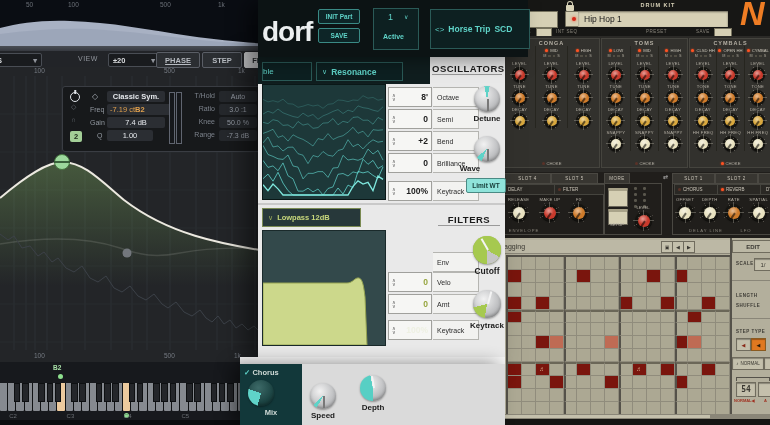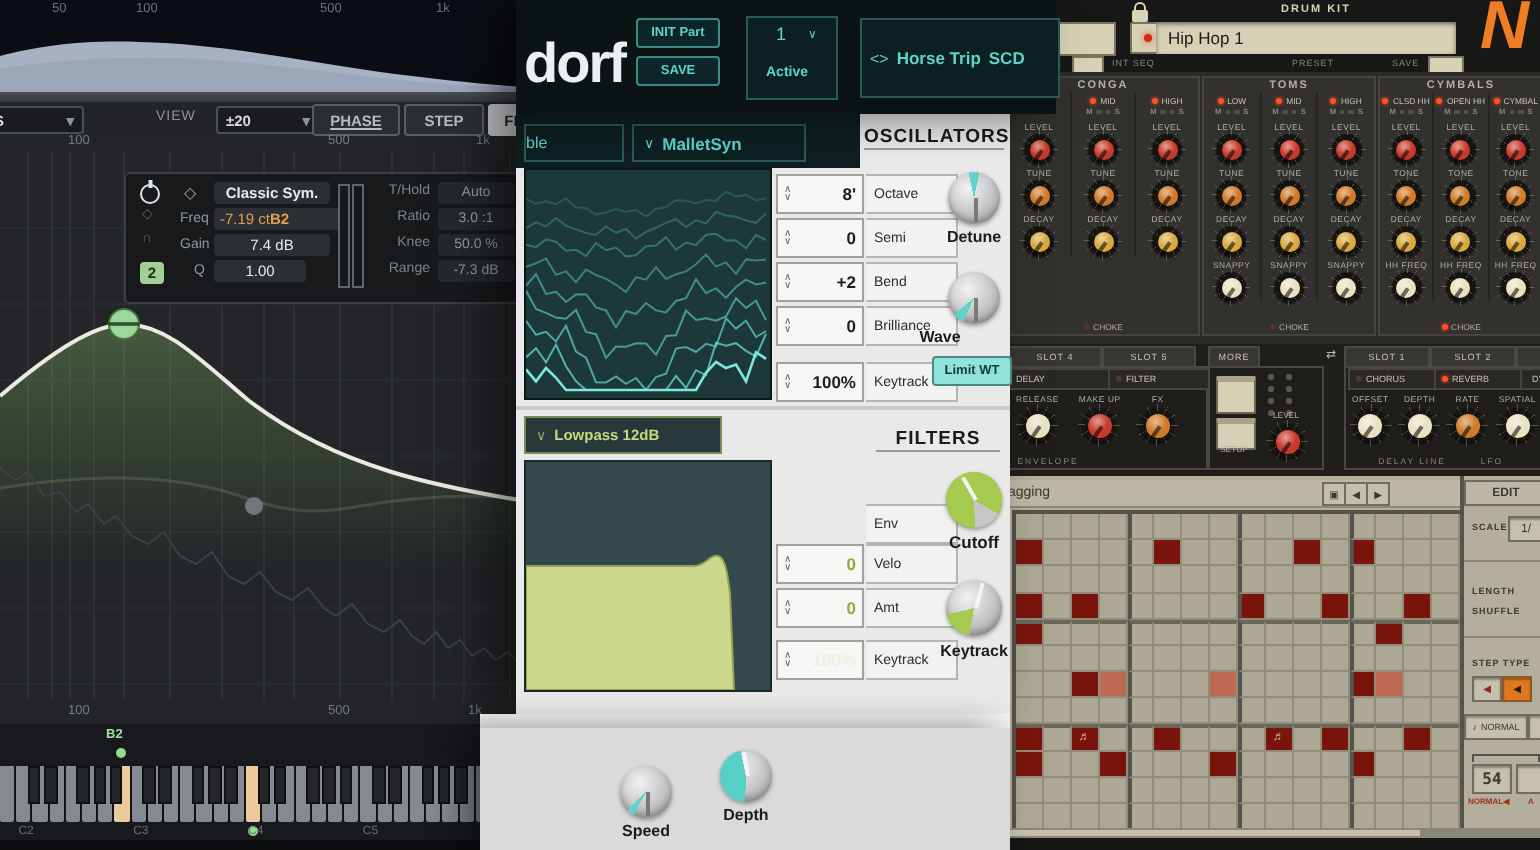--- a/index.html
+++ b/index.html
@@ -993,21 +993,21 @@
   </div>
 
   <div id="sy-body" class="abs sy">
 
     <div class="abs" style="left:0;top:0;width:172px;height:27px;background:#101e1f;"></div>
     <div class="sy-dark" style="left:4px;top:5px;width:48px;height:17px;display:flex;align-items:center;justify-content:flex-start;">
       <span class="teal" style="font-size:8px;">ble</span>
     </div>
     <div class="sy-dark" style="left:58px;top:5px;width:80px;height:17px;display:flex;align-items:center;gap:4px;padding-left:5px;">
       <span class="teal" style="font-size:7px;">∨</span>
-      <b class="teal" style="font-size:8.5px;">MalletSyn</b>
+      <b class="teal" style="font-size:8.5px;">Resonance</b>
     </div>
     <div class="sy-title" style="left:174px;top:6px;width:70px;">OSCILLATORS</div>
 
     <svg class="abs" id="wavetable" style="left:4px;top:27px;background:#1d3839;border:1px solid #0a1717;" width="122" height="114">
         <polyline points="0,14.4 5,16.9 10,15.7 15,17.1 20,14.2 25,18.7 30,19.1 35,22.3 40,21.2 45,19.5 50,21.0 55,20.0 60,23.3 65,19.3 70,18.7 75,15.0 80,15.4 85,16.7 90,15.0 95,15.4 100,10.7 105,13.2 110,12.4 115,15.2 120,14.1" fill="none" stroke="rgba(100,220,212,0.2)" stroke-width="1"></polyline>
         <polyline points="0,29.1 5,26.2 10,28.2 15,24.0 20,27.8 25,29.7 30,31.5 35,32.5 40,28.2 45,31.4 50,29.5 55,34.3 60,30.9 65,28.9 70,26.4 75,24.6 80,28.5 85,25.2 90,26.7 95,20.9 100,22.7 105,23.4 110,25.2 115,26.4 120,21.8" fill="none" stroke="rgba(100,220,212,0.28)" stroke-width="1"></polyline>
         <polyline points="0,37.3 5,38.6 10,34.7 15,35.9 20,40.4 25,39.9 30,43.1 35,36.5 40,40.1 45,38.8 50,43.3 55,42.6 60,38.1 65,37.8 70,33.6 75,39.8 80,36.3 85,37.6 90,32.4 95,31.9 100,35.3 105,35.1 110,39.2 115,32.5 120,35.0" fill="none" stroke="rgba(100,220,212,0.36)" stroke-width="1"></polyline>
         <polyline points="0,48.4 5,46.6 10,44.3 15,52.4 20,50.7 25,56.1 30,49.8 35,52.5 40,54.4 45,57.4 50,61.0 55,53.6 60,54.8 65,48.6 70,54.5 75,52.1 80,50.7 85,47.1 90,42.3 95,48.3 100,46.2 105,51.9 110,44.7 115,45.3 120,44.8" fill="none" stroke="rgba(100,220,212,0.44)" stroke-width="1"></polyline>
         <polyline points="0,57.9 5,52.0 10,62.0 15,60.9 20,66.0 25,62.3 30,62.1 35,68.7 40,70.2 45,78.6 50,70.5 55,72.0 60,66.5 65,70.2 70,71.2 75,65.5 80,64.1 85,54.7 90,61.6 95,59.1 100,63.9 105,58.5 110,54.8 115,57.2 120,56.3" fill="none" stroke="rgba(100,220,212,0.52)" stroke-width="1"></polyline>
         <polyline points="0,60.3 5,69.5 10,71.4 15,73.8 20,74.4 25,70.0 30,81.0 35,82.1 40,93.9 45,88.3 50,88.4 55,86.6 60,86.7 65,92.4 70,83.0 75,82.6 80,70.3 85,75.0 90,74.1 95,75.3 100,73.2 105,64.1 110,69.0 115,65.4 120,75.1" fill="none" stroke="rgba(100,220,212,0.6000000000000001)" stroke-width="1"></polyline>
@@ -1093,20 +1093,27 @@
     <div class="sklab" style="left:208px;top:209px;width:42px;font-size:8.5px;">Cutoff</div>
     <div class="sk sk-reso" style="left:215px;top:233px;width:28px;height:28px;">
         <div class="w"></div>
         <div class="p"></div>
       </div>
     <div class="sklab" style="left:200px;top:264px;width:58px;">Keytrack</div>
   </div>
 
   <div id="chorus-band" class="abs"></div>
   <div id="chorus-strip" class="abs">
+    <div class="ch-dark">
+      <span class="tt" style="left:4px;top:4px;font-size:7.5px;font-weight:bold;color:#cfdad6;"><span class="teal">✓</span> <span>Chorus</span></span>
+      <div class="sk sk-mix" style="left:8px;top:16px;width:26px;height:26px;">
+          <div class="w"></div>
+        </div>
+      <div class="sklab" style="left:0;top:44px;width:62px;color:#cfdad6;font-size:7.5px;">Mix</div>
+    </div>
     <div class="sk sk-speed" style="left:70px;top:19px;width:26px;height:26px;">
         <div class="w"></div>
         <div class="p"></div>
       </div>
     <div class="sklab" style="left:60px;top:47px;width:46px;">Speed</div>
     <div class="sk sk-depth" style="left:120px;top:11px;width:26px;height:26px;">
         <div class="w"></div>
         <div class="p"></div>
       </div>
     <div class="sklab" style="left:110px;top:39px;width:46px;">Depth</div>

